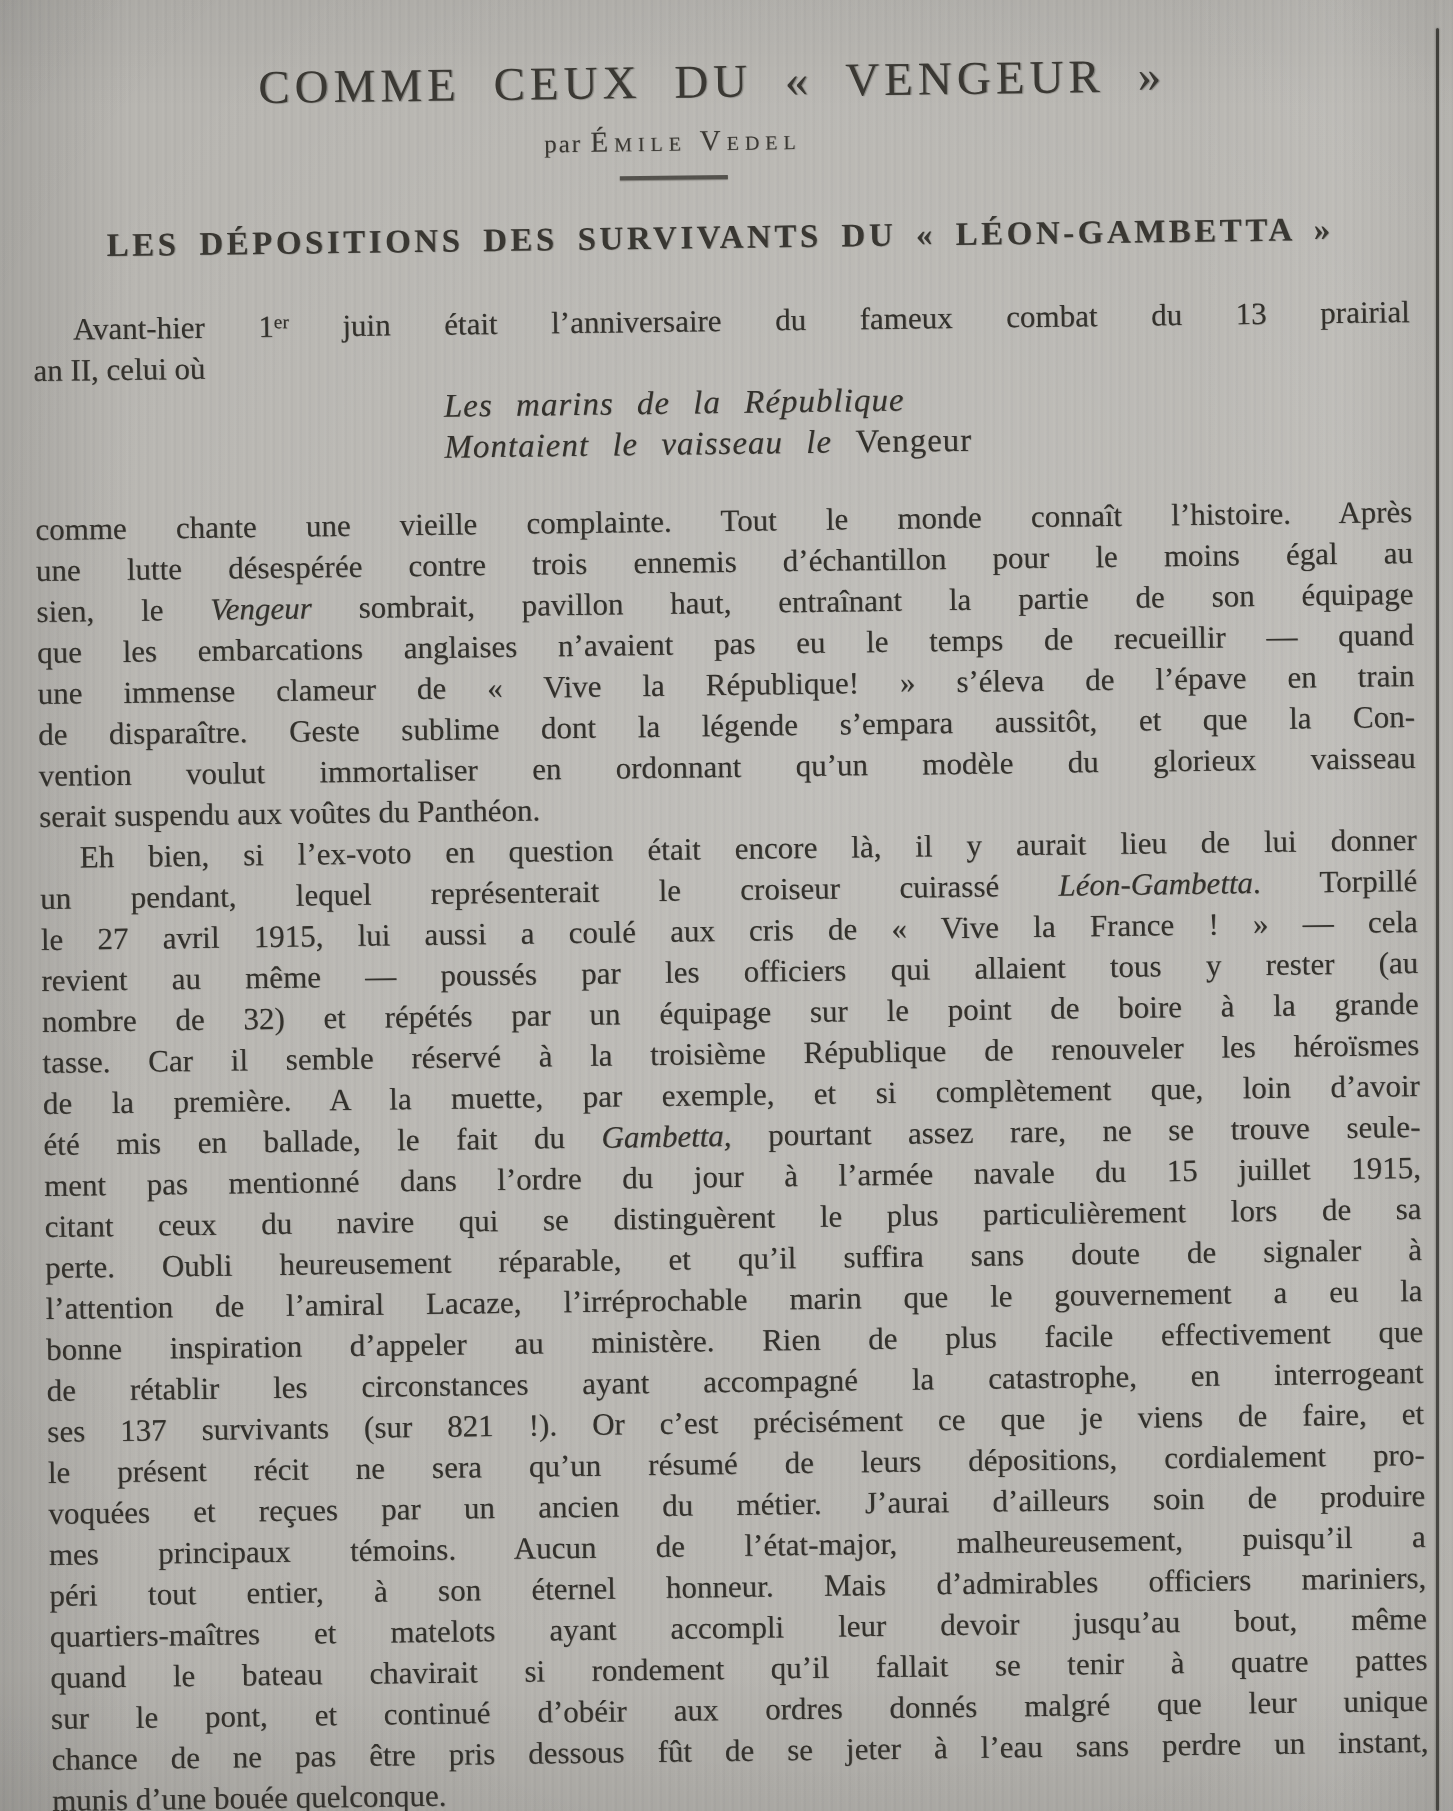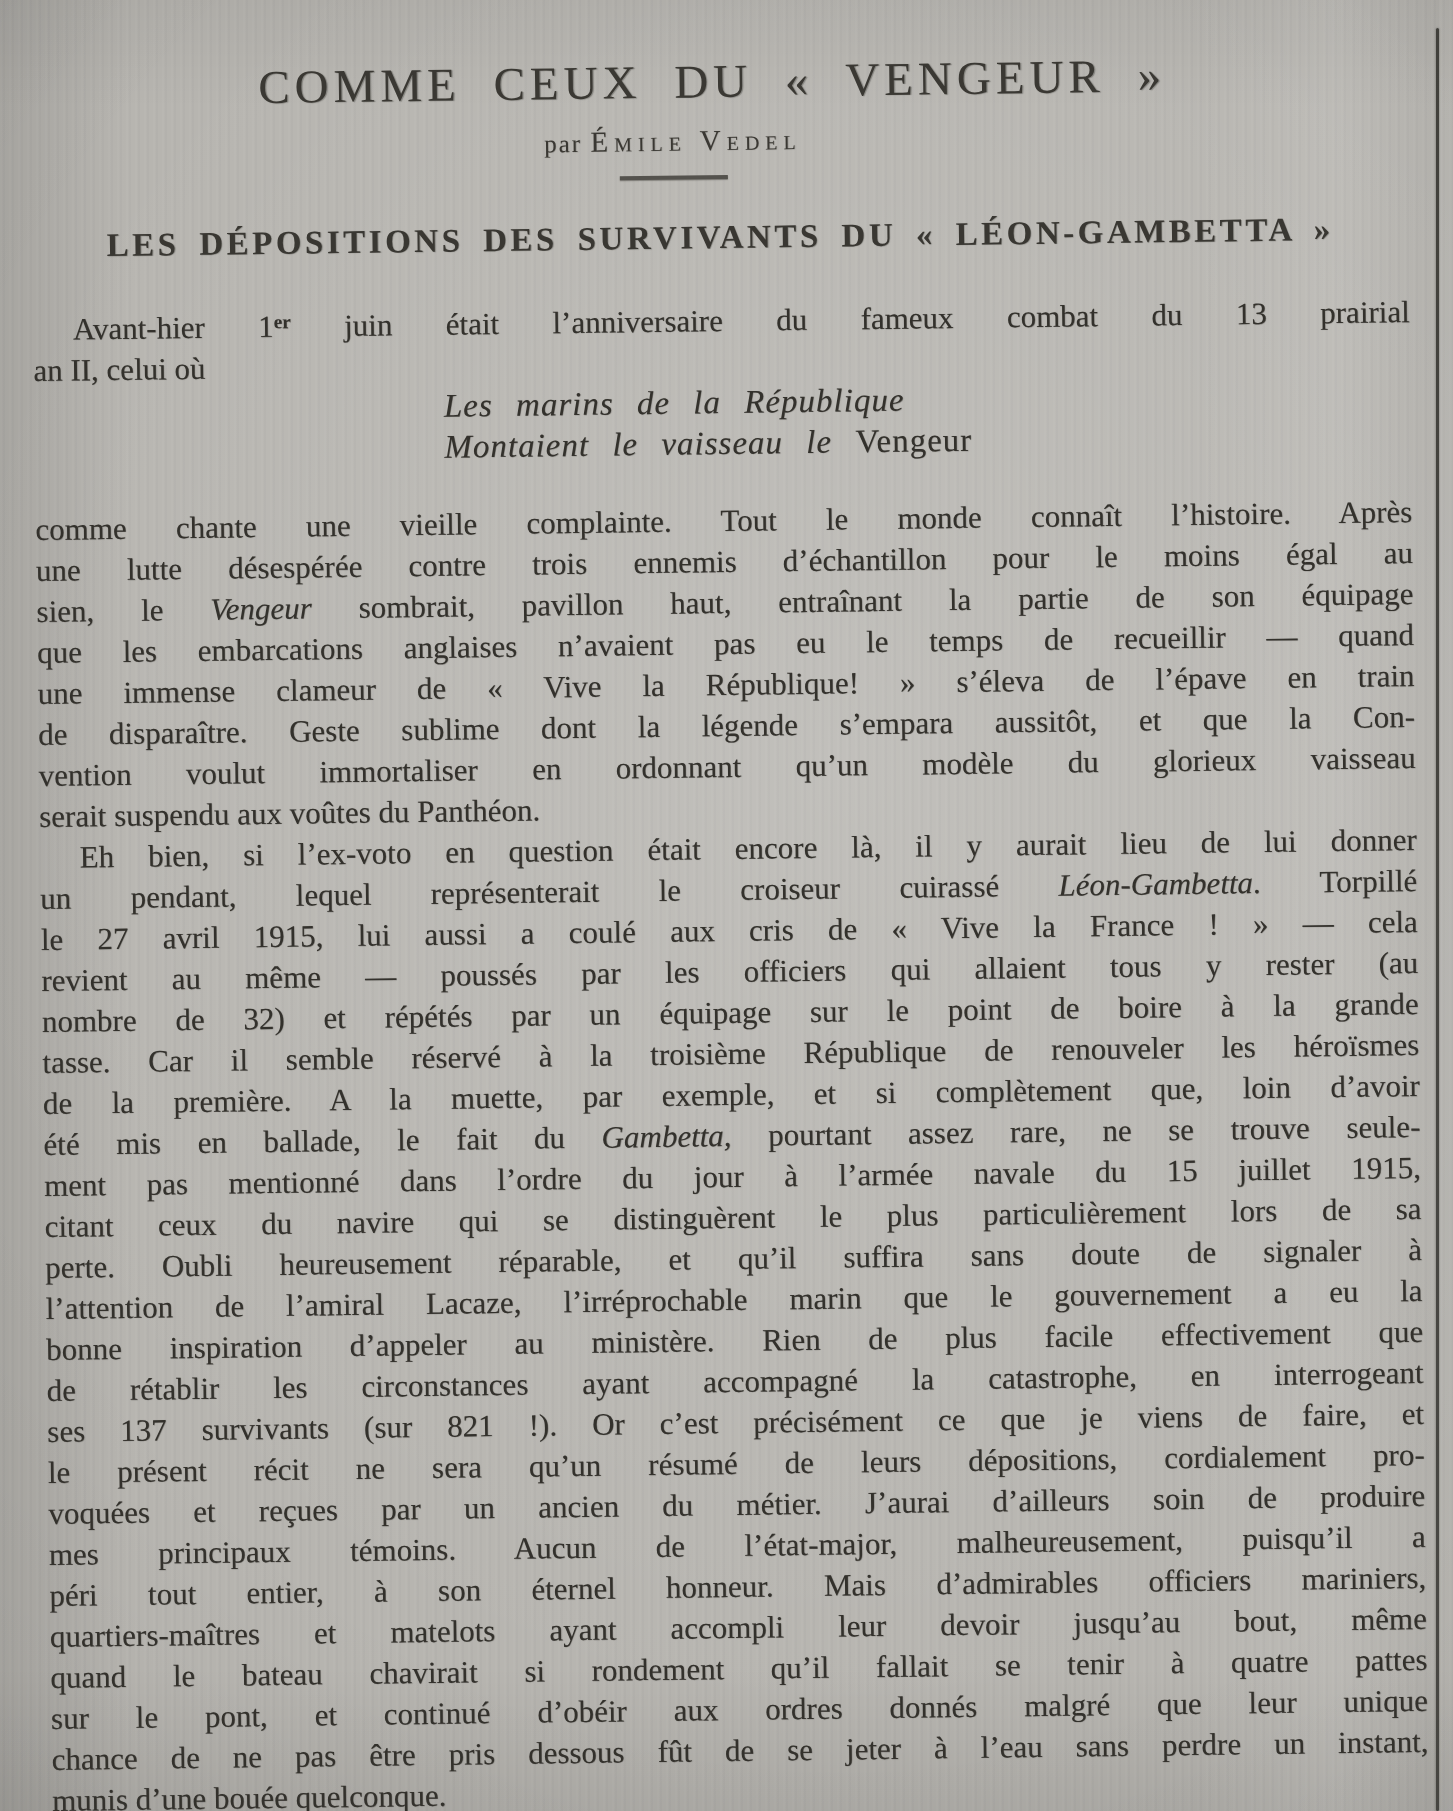--- a/index.html
+++ b/index.html
@@ -55,21 +55,21 @@
     text-shadow:.8px .4px .8px rgba(50,48,44,.35);
   }
   .article{margin-top:44px;font-size:31px;line-height:41px;}
   .line{
     text-align:justify;text-align-last:justify;
     text-shadow:.5px .3px .7px rgba(47,45,40,.45);
   }
   .line.first{text-indent:40px;}
   .line.last{text-align-last:auto;}
   .line i{font-style:italic;}
-  .line sup{font-size:.62em;line-height:0;vertical-align:.45em;font-weight:bold;}
+  .line sup{font-size:.62em;line-height:0;vertical-align:.45em;}
   .para.gap{margin-top:36px;}
   .para.verse{
     font-style:italic;margin-left:410px;
     font-size:33px;word-spacing:14px;letter-spacing:1px;
   }
   .para.verse .line{text-align:left;text-align-last:auto;}
   .para.verse .line i{font-style:normal;}
   .para.partial{height:14px;overflow:hidden;margin-top:-18px;}
 </style>
 </head>

